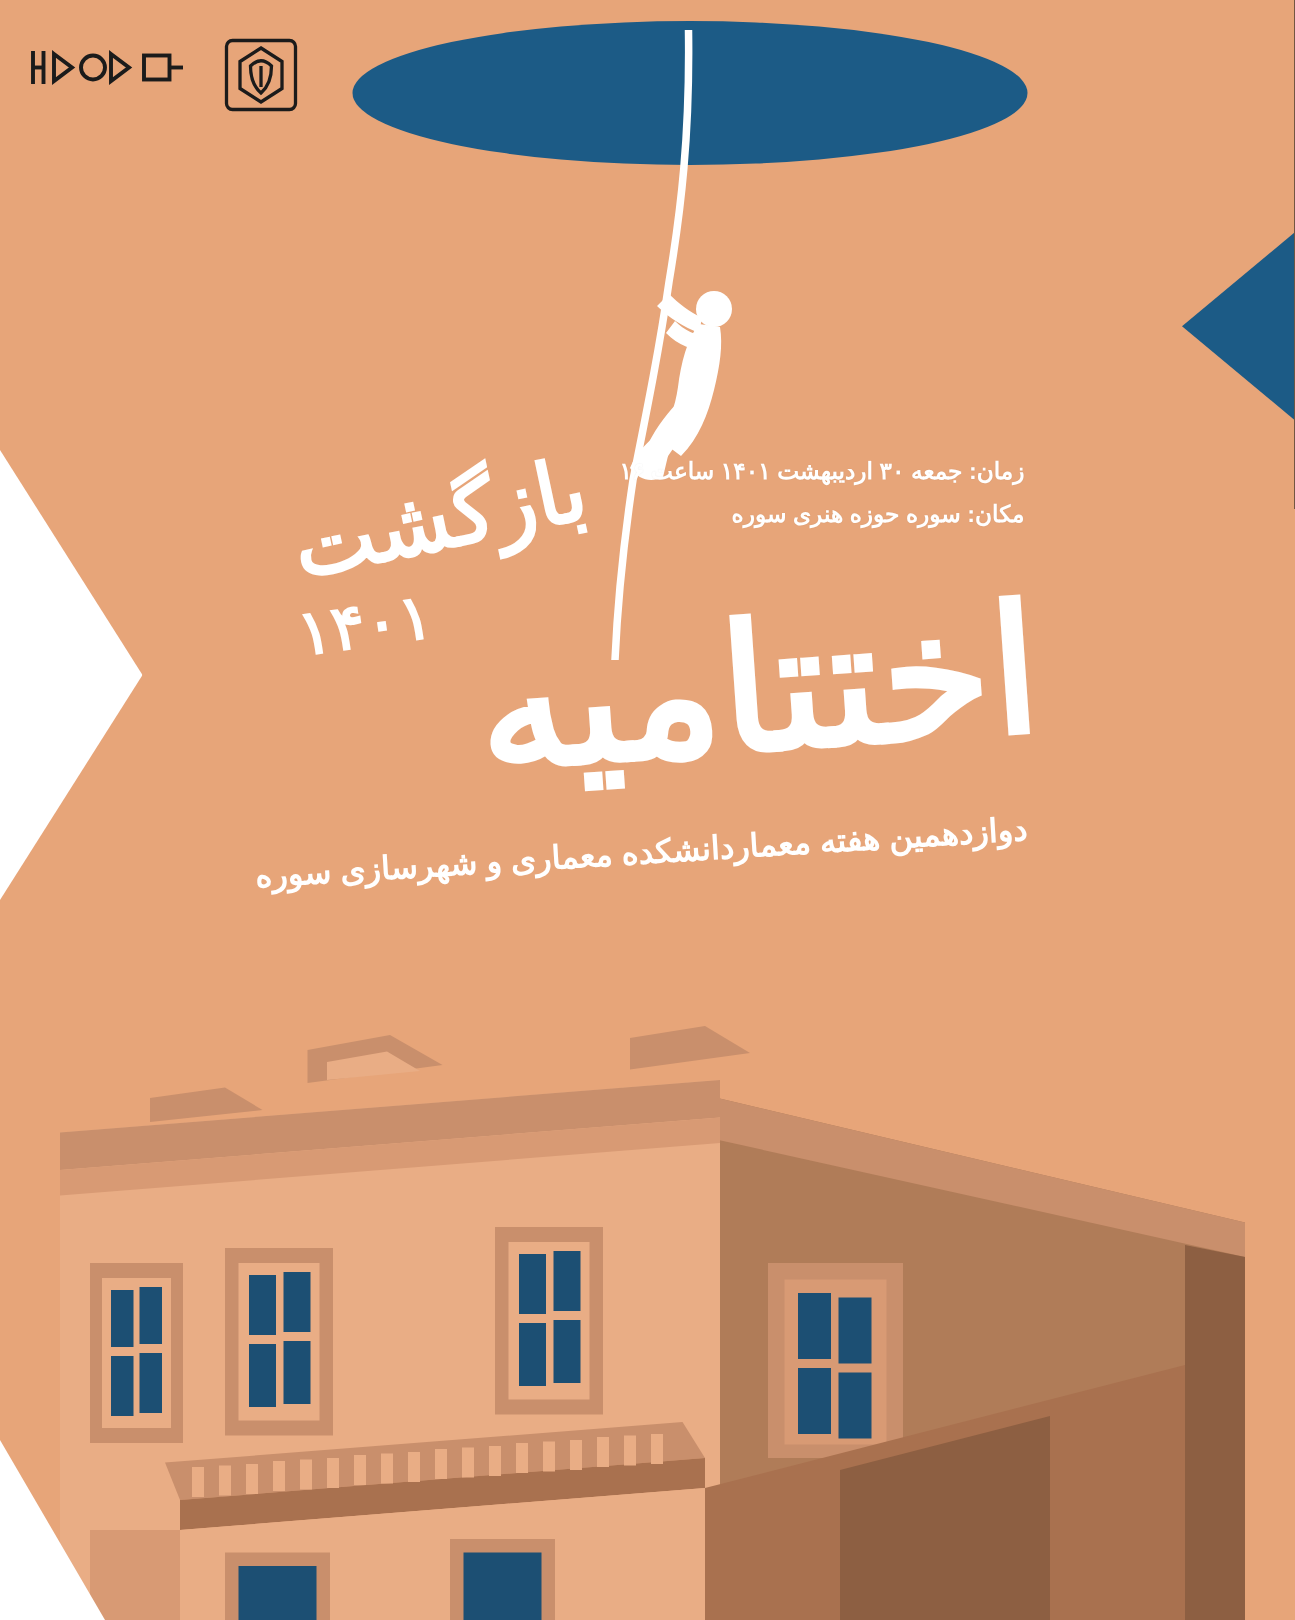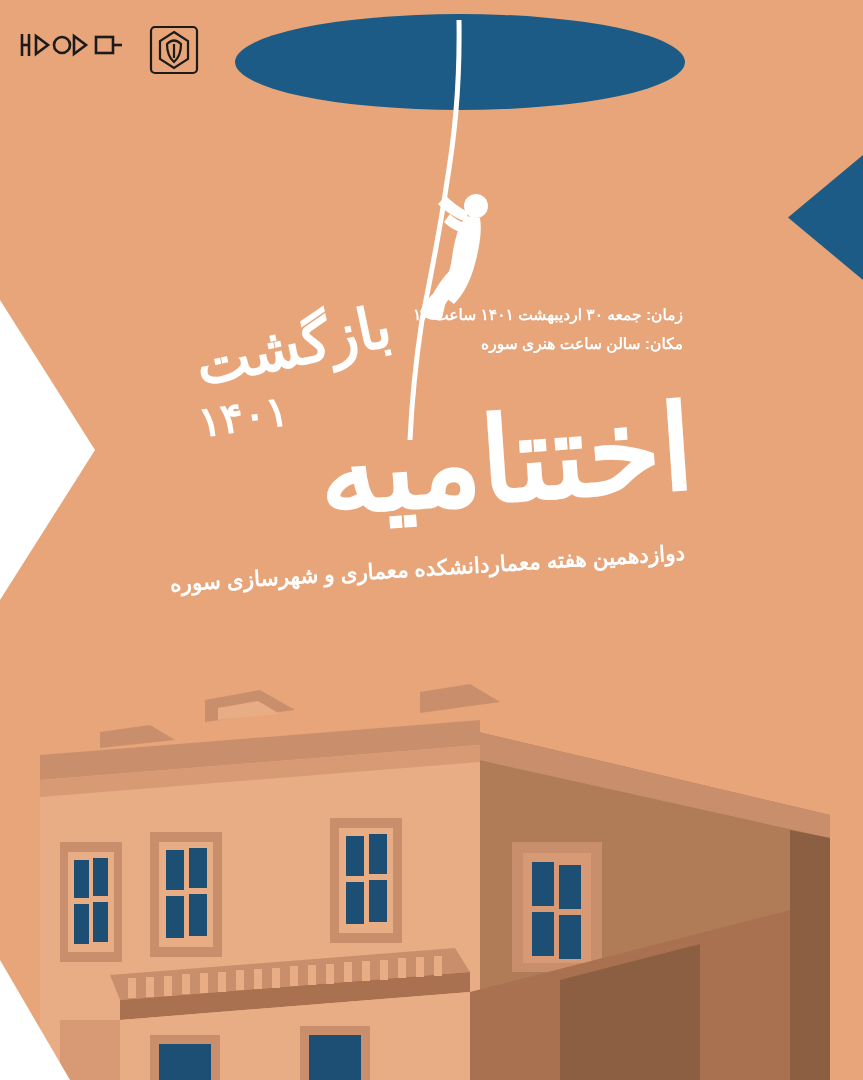--- a/index.html
+++ b/index.html
@@ -217,21 +217,21 @@
       <path d="M74 246 C66 254, 58 264, 52 276 L64 286 C72 274, 80 264, 86 254 Z"></path>
 
       <path d="M60 268 C52 274, 44 282, 40 292 C46 300, 54 302, 62 298 C64 290, 66 280, 68 274 Z"></path>
 
       <rect x="78" y="214" width="20" height="6" transform="rotate(-20 88 217)"></rect>
     </g>
   </svg>
 
   <div class="info-lines">
     <div>زمان: جمعه ۳۰ اردیبهشت ۱۴۰۱ ساعت ۱۶</div>
-    <div>مکان: سالن ساعت هنری سوره</div>
+    <div>مکان: سوره حوزه هنری سوره</div>
   </div>
 
   <div class="bazgasht">بازگشت</div>
   <div class="year">۱۴۰۱</div>
   <div class="headline">اختتامیه</div>
   <div class="subhead">دوازدهمین هفته معماردانشکده معماری و شهرسازی سوره</div>
 
   <svg class="building" viewBox="0 0 863 500">
 
     <path d="M470 150 L830 235 L830 500 L470 500 Z" fill="#b07c58"></path>

